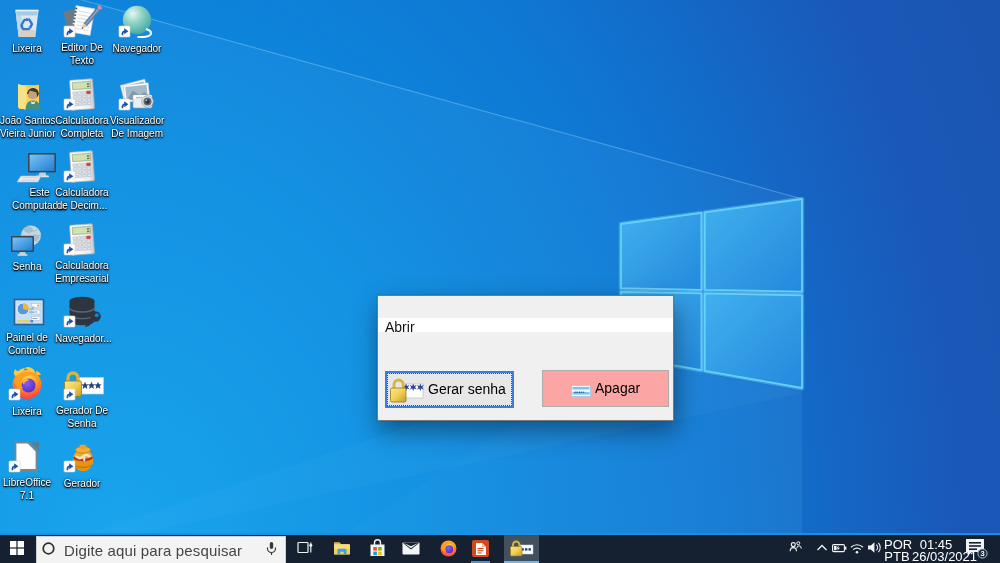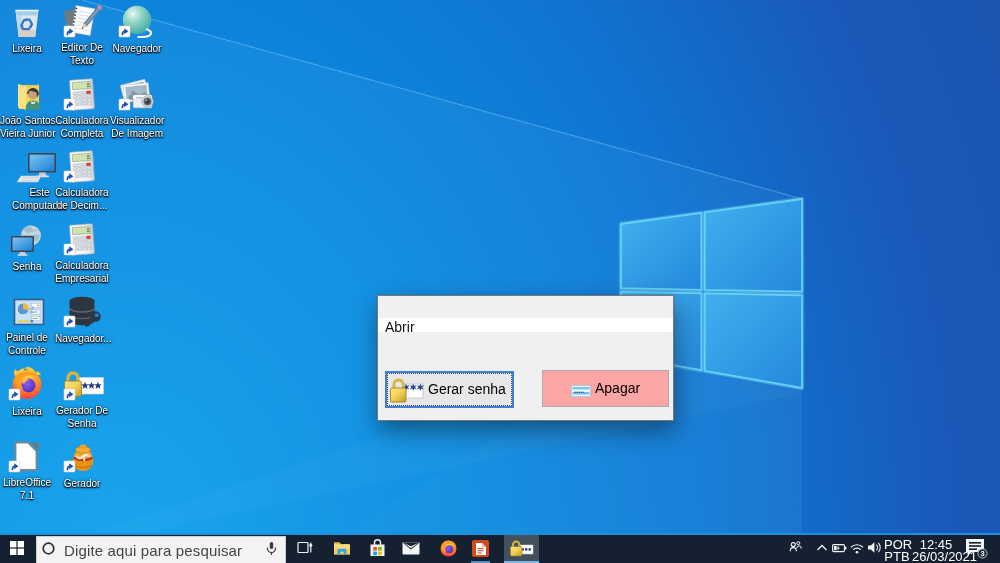--- a/index.html
+++ b/index.html
@@ -505,14 +505,14 @@
 <svg class="abs" style="left:965px;top:538px" width="25" height="22" viewBox="0 0 25 22">
   <path d="M1 1 h18 v13 h-12 l-4 3.5 v-3.5 h-2 z" fill="#f2f4f6"></path>
   <rect x="4" y="4" width="12" height="1.6" fill="#16222e"></rect>
   <rect x="4" y="7.2" width="12" height="1.6" fill="#16222e"></rect>
   <rect x="4" y="10.4" width="8" height="1.6" fill="#16222e"></rect>
   <circle cx="17.5" cy="15.5" r="4.6" fill="#1b2b3e" stroke="#b8c0ca" stroke-width="1"></circle>
   <text x="17.5" y="18.3" text-anchor="middle" font-size="7.5" font-weight="bold" fill="#fff" font-family="Liberation Sans">3</text>
 </svg>
 <div class="trtxt" style="left:884px;top:537px;width:26px">POR</div>
 <div class="trtxt" style="left:884px;top:548.5px;width:26px">PTB</div>
-<div class="trtxt" style="left:912px;top:537px;width:48px">12:45</div>
+<div class="trtxt" style="left:912px;top:537px;width:48px">01:45</div>
 <div class="trtxt" style="left:912px;top:548.5px;width:48px">26/03/2021</div>
 
 </body></html>

